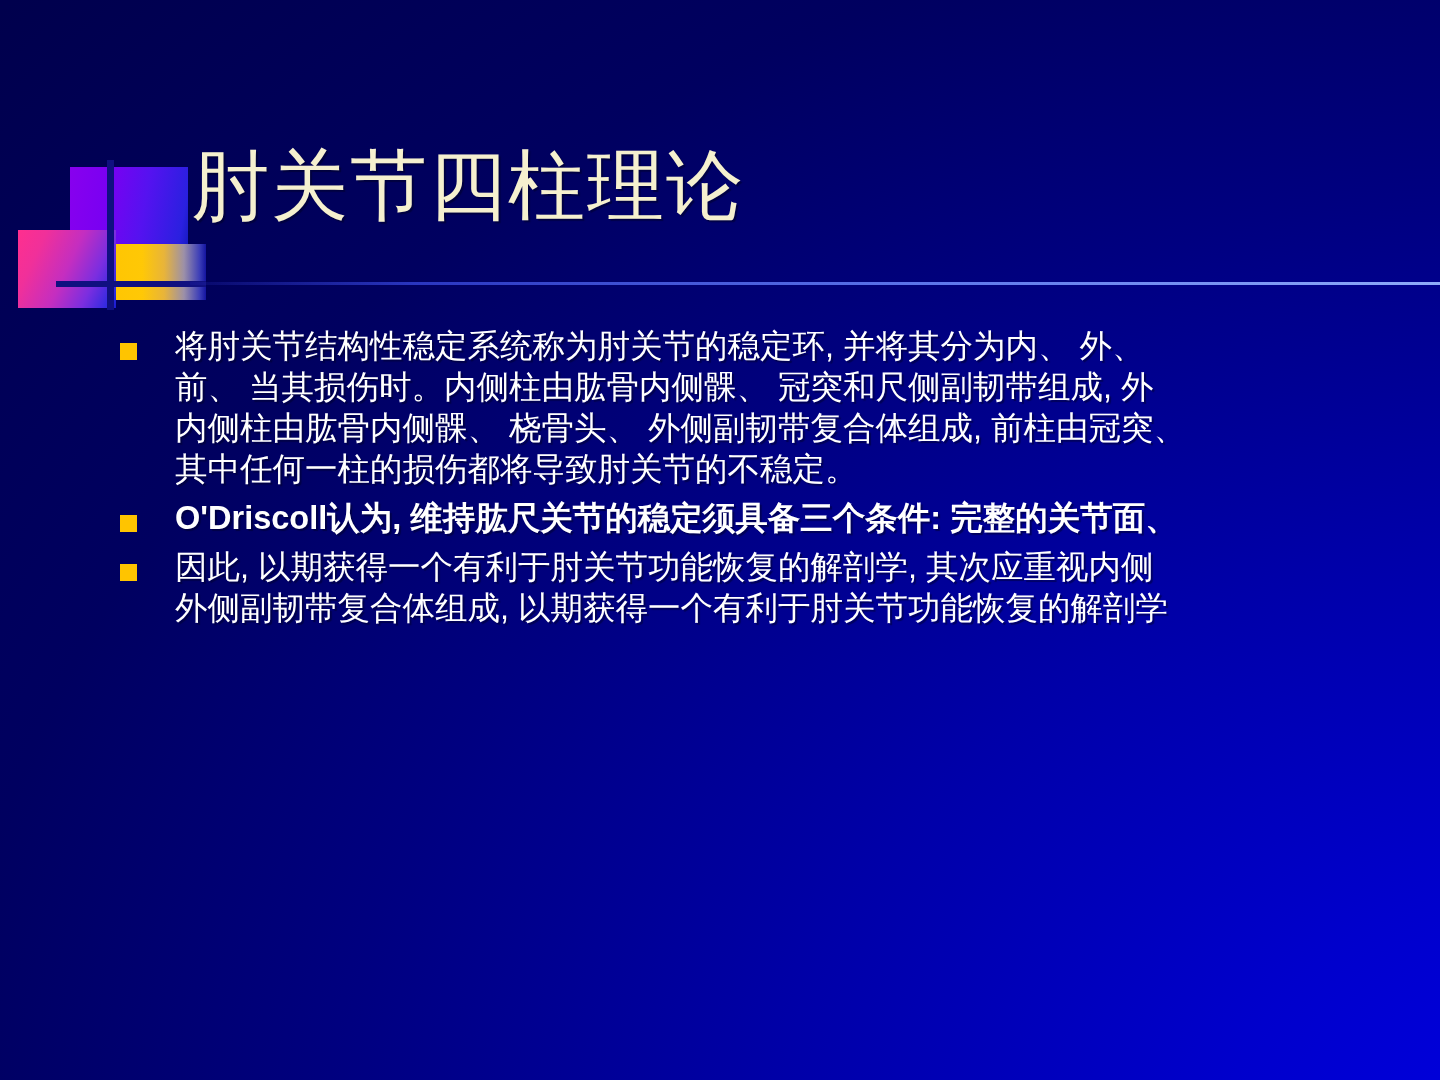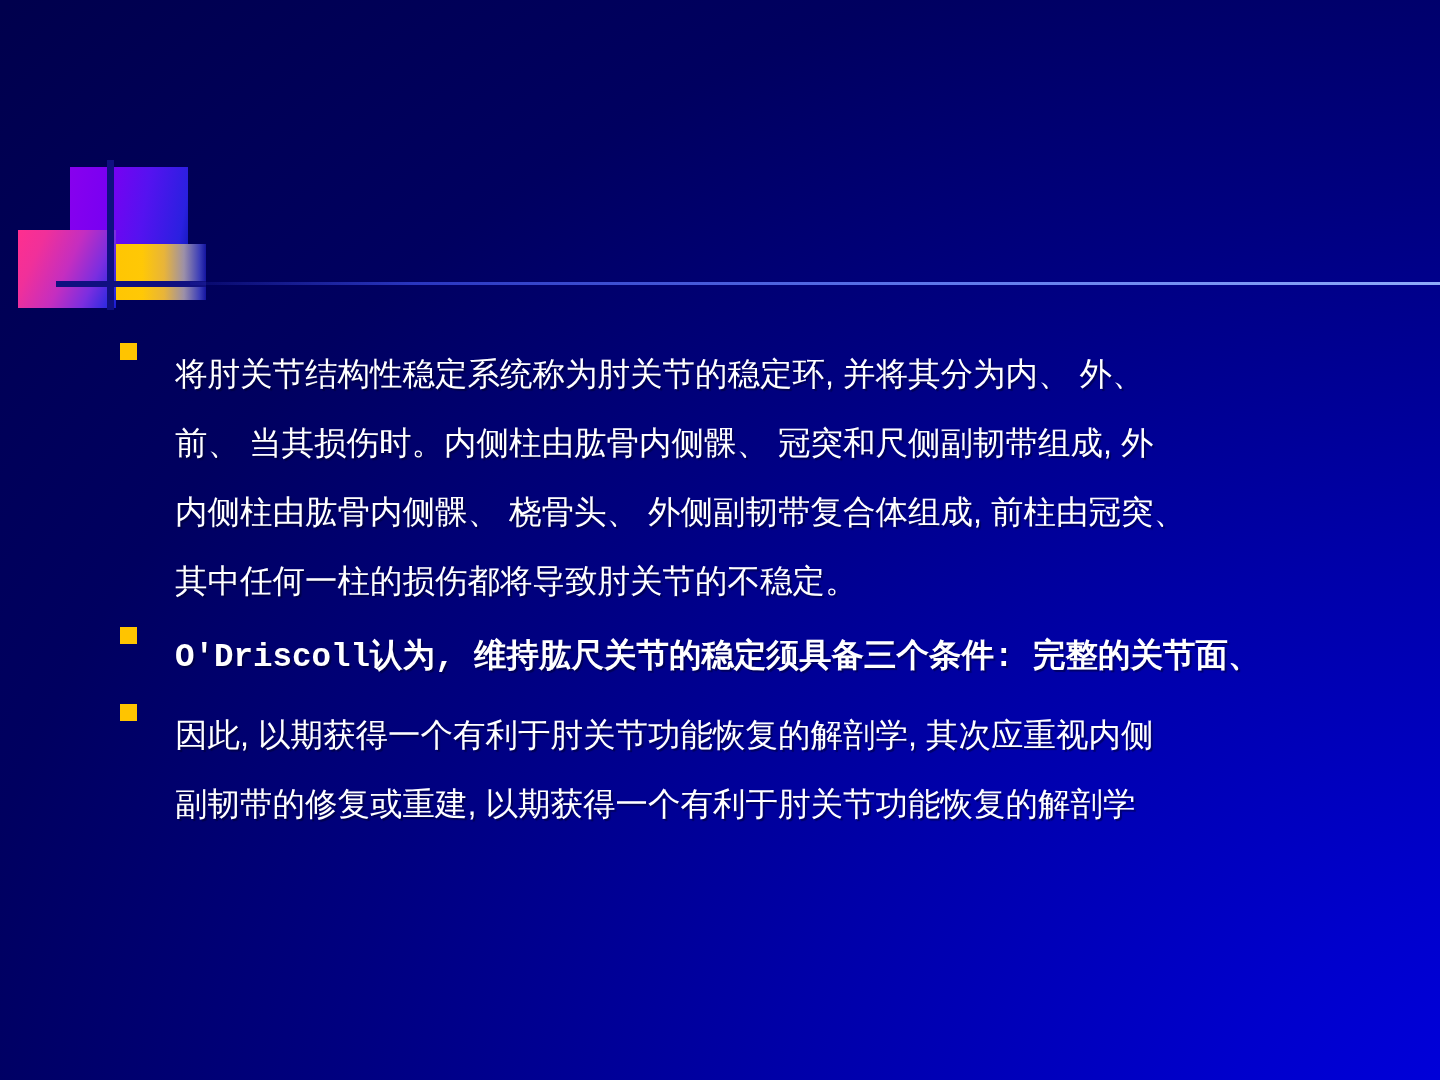--- a/index.html
+++ b/index.html
@@ -113,41 +113,40 @@
   .bullet-text {
     flex: 1 1 auto;
     color: #ffffff;
     font-size: 32.5px;
     line-height: 1.26;
     font-family: "Liberation Sans", "DejaVu Sans", sans-serif;
     text-shadow: 2px 2px 1px rgba(0,0,40,0.5);
   }
   .bullet-text.strong {
     font-weight: bold;
-    font-family: Liberation Mono, monospace;
   }
   .bullet-text .ln {
     display: block;
     white-space: nowrap;
-    margin-top: 28px;
   }
 </style>
 </head>
 <body>
 
 <div id="slide">
 
   <div id="logo">
     <div class="sq-purple"></div>
     <div class="sq-gold"></div>
     <div class="sq-pink"></div>
     <div class="line-v"></div>
     <div class="line-h"></div>
   </div>
 
+  <div id="title">肘关节四柱理论</div>
 
   <div id="title-rule"></div>
 
   <div id="body">
       <div class="bullet-row">
         <div class="bullet-mark"></div>
         <div class="bullet-text">
           <span class="ln">将肘关节结构性稳定系统称为肘关节的稳定环, 并将其分为内、 外、</span>
           <span class="ln">前、 当其损伤时。内侧柱由肱骨内侧髁、 冠突和尺侧副韧带组成, 外</span>
           <span class="ln">内侧柱由肱骨内侧髁、 桡骨头、 外侧副韧带复合体组成, 前柱由冠突、</span>
@@ -157,18 +156,18 @@
       <div class="bullet-row">
         <div class="bullet-mark"></div>
         <div class="bullet-text strong">
           <span class="ln">O'Driscoll认为, 维持肱尺关节的稳定须具备三个条件: 完整的关节面、</span>
         </div>
       </div>
       <div class="bullet-row">
         <div class="bullet-mark"></div>
         <div class="bullet-text">
           <span class="ln">因此, 以期获得一个有利于肘关节功能恢复的解剖学, 其次应重视内侧</span>
-          <span class="ln">副韧带的修复或重建, 以期获得一个有利于肘关节功能恢复的解剖学</span>
+          <span class="ln">外侧副韧带复合体组成, 以期获得一个有利于肘关节功能恢复的解剖学</span>
         </div>
       </div>
     </div>
 
 </div>
 
 </body></html>

